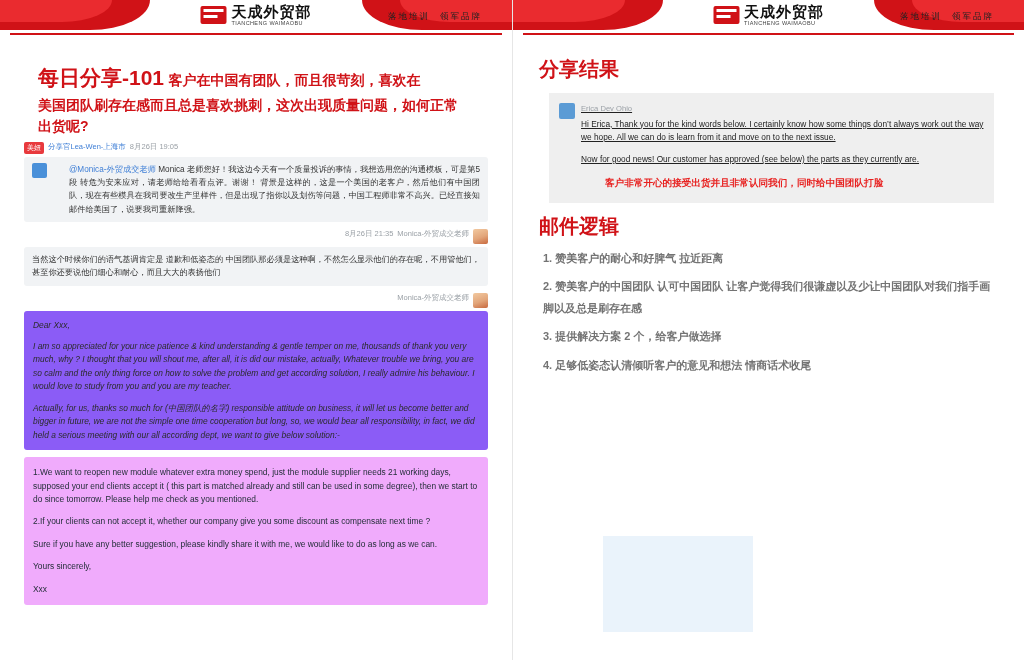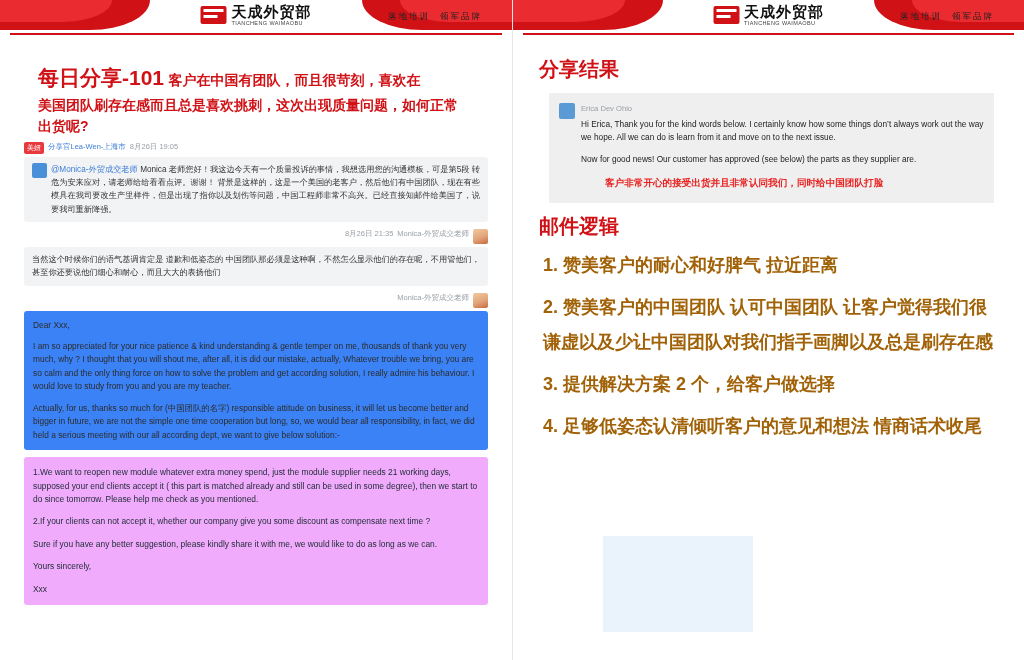--- a/index.html
+++ b/index.html
@@ -166,30 +166,31 @@
   .avatar.lady {
     background: linear-gradient(160deg,#f2c9a0 0%,#e2a57a 55%,#c8693f 100%);
   }
   .bubble {
     background: #f1f3f5;
     border-radius: 3px;
     padding: 6px 8px;
     line-height: 1.62;
     text-align: justify;
   }
-  .bubble.row { display: flex; gap: 4px; align-items: flex-start; }
+  .bubble.row { display: flex; gap: 22px; align-items: flex-start; }
   .bubble.grey2 { background: #f1f3f5; }
   .mention { color: #3f7fd6; }
   .bubble-white {
-    background: #3b82f6;
+    background: #8b5cf6;
     border-radius: 3px;
     padding: 8px 9px;
     line-height: 1.6;
     font-size: 8.4px;
     color: #2b2b2b;
+    font-style: italic;
   }
   .bubble-white p { margin: 0 0 8px 0; }
   .bubble-white p:last-child { margin-bottom: 0; }
   .bubble-blue {
     background: #f0abfc;
     border-radius: 3px;
     padding: 9px 9px;
     line-height: 1.6;
     font-size: 8.4px;
     color: #1d2a33;
@@ -199,21 +200,21 @@
 
   
   .email-card {
     margin: 6px 30px 0 36px;
     background: #efefef;
     padding: 10px 10px 6px 10px;
     font-size: 8.3px;
     color: #222;
     line-height: 1.65;
   }
-  .email-row { display: flex; gap: 6px; align-items: flex-start; }
+  .email-row { display: flex; gap: 6px; align-items: flex-start; text-decoration: underline; }
   .email-avatar {
     width: 16px; height: 16px;
     border-radius: 2px;
     background: #5b9bd5;
     flex: 0 0 auto;
   }
   .email-name {
     font-size: 7.6px;
     color: #9aa0a6;
     margin-bottom: 2px;
@@ -231,23 +232,23 @@
     display: flex;
     gap: 6px;
     align-items: flex-start;
     margin-top: 6px;
   }
   .reply-body { font-size: 8.3px; line-height: 1.7; color: #222; }
 
   
   .logic-list {
     margin: 4px 26px 0 30px;
-    color: #a16207;
-    font-weight: bold;
-    font-size: 18px;
+    color: #737373;
+    font-weight: bold;
+    font-size: 11px;
     line-height: 1.95;
   }
   .logic-list .item { margin-bottom: 7px; }
 
   .blue-box {
     position: absolute;
     left: 90px; bottom: 28px;
     width: 150px; height: 96px;
     background: #eaf3fb;
   }
@@ -357,21 +358,21 @@
     </div>
 
     <div class="section-title">分享结果</div>
 
     <div class="email-card">
       <div class="email-row">
         <span class="email-avatar"></span>
         <div class="email-body">
           <div class="email-name">Erica Dev Ohio</div>
           <p>Hi Erica, Thank you for the kind words below.  I certainly know how some things don’t always work out the way we hope.  All we can do is learn from it and move on to the next issue.</p>
-          <p>Now for good news!  Our customer has approved (see below) the parts as they supplier are.</p>
+          <p>Now for good news!  Our customer has approved (see below) the parts as they currently are.</p>
         </div>
       </div>
 
       <div class="red-note">客户非常开心的接受出货并且非常认同我们，同时给中国团队打脸</div>
 
     </div>
 
     <div class="section-title">邮件逻辑</div>
 
     <div class="logic-list">

